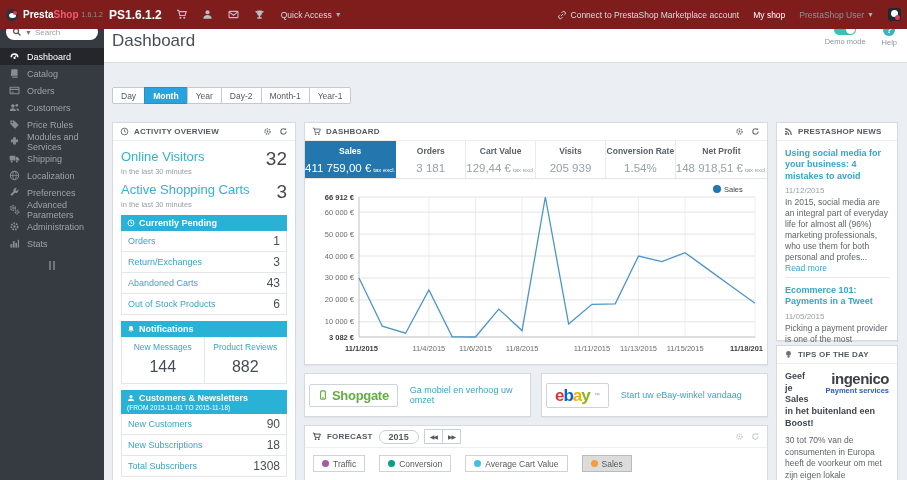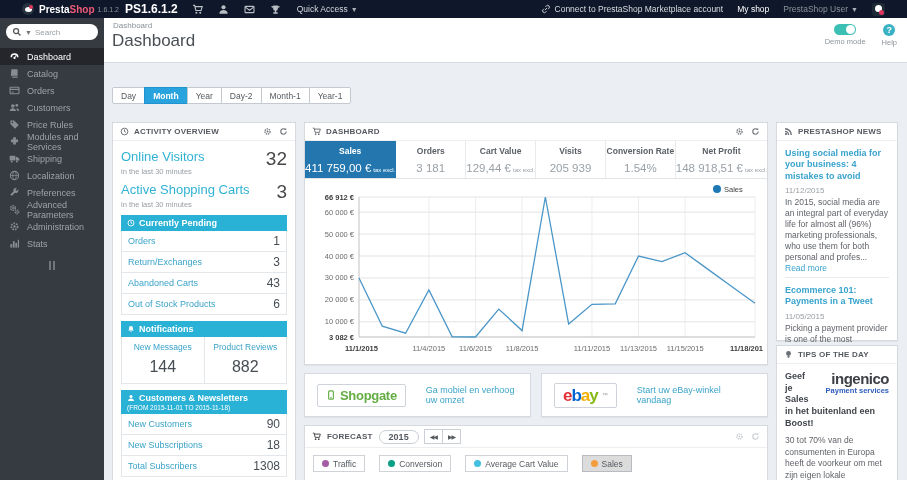--- a/index.html
+++ b/index.html
@@ -2,21 +2,21 @@
 <html><head>
 <meta charset="utf-8">
 <style>
 *{margin:0;padding:0;box-sizing:border-box}
 html,body{width:907px;height:480px}
 body{position:relative;overflow:hidden;background:#ebeef2;font-family:"Liberation Sans",sans-serif;color:#444}
 .icon{display:inline-flex;align-items:center;justify-content:center;flex:none}
 .icon svg{display:block}
 
 
-.topbar{position:absolute;left:0;top:0;width:907px;height:18px;background:#0f172a;display:flex;align-items:center;font-size:8.5px;color:#cfd4d8;z-index:30;padding:0 22px}
+.topbar{position:absolute;left:0;top:0;width:907px;height:29px;background:#7f1d1d;display:flex;align-items:center;font-size:8.5px;color:#cfd4d8;z-index:30;padding:0 6px}
 .logo-dot{width:12px;height:12px;border-radius:50%;background:#27333e;position:relative;margin-right:5px;flex:none}
 .logo-dot::after{content:"";position:absolute;left:2.5px;top:4px;width:7px;height:5px;border-radius:50%;background:#fff}
 .logo-dot::before{content:"";position:absolute;right:1.5px;top:2px;width:4px;height:4px;border-radius:50%;background:#e0355c;z-index:1}
 .brand{font-size:10px;font-weight:bold;color:#fff}
 .brand .shop{color:#ee5a74}
 .ver{font-size:7px;color:#8b9398;margin-left:3px}
 .psver{font-size:12px;font-weight:bold;color:#fff;margin-left:6px}
 .tb-icons{display:flex;gap:15px;margin-left:14px;color:#b9bfc4}
 .tb-icons .icon{cursor:pointer}
 .quick{margin-left:16px;color:#d5d9dc;cursor:pointer;display:flex;align-items:center;gap:3px}
@@ -101,21 +101,21 @@
 .kpi .lbl{font-size:8.5px;font-weight:bold;color:#5b6067}
 .kpi .val{font-size:11.5px;color:#9aa0a6;margin-top:6px;white-space:nowrap}
 .kpi .note{font-size:6px;margin-left:2px}
 .kpi.active{background:#2477ae;border-right-color:#2477ae}
 .kpi.active .lbl,.kpi.active .val{color:#fff}
 .chart-wrap{padding:2px 2px 0}
 
 
 #shopgate{left:304px;top:373px;width:227px;height:44px}
 #ebaypanel{left:541px;top:373px;width:227px;height:44px}
-.promo{display:flex;align-items:center;padding:6px 12px;gap:20px}
+.promo{display:flex;align-items:center;padding:6px 4px;gap:12px}
 .logo-box{border:1px solid #cdd3d8;border-radius:2px;background:#fff;padding:3px 8px;display:flex;align-items:center;gap:4px;flex:none}
 .shopgate-text{font-size:13px;font-weight:bold;color:#64ad44;letter-spacing:-.3px}
 .logo-box .icon{color:#64ad44}
 .ebay-word{font-size:17px;font-weight:bold;letter-spacing:-1px;line-height:1}
 .ebay-tm{font-size:6px;color:#999;vertical-align:top}
 .promo-link{font-size:9px;color:#3aa3c8;cursor:pointer}
 
 
 #forecast{left:304px;top:425px;width:464px;height:90px}
 .fc-head{height:22px;display:flex;align-items:center;gap:6px;padding:0 7px;border-bottom:1px solid #eceef0}

